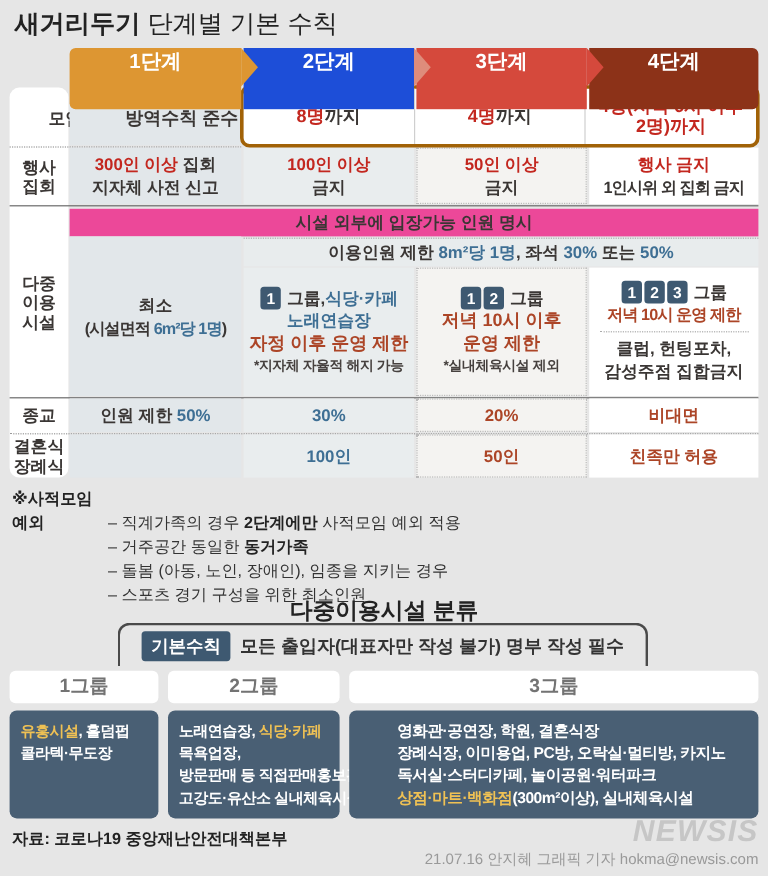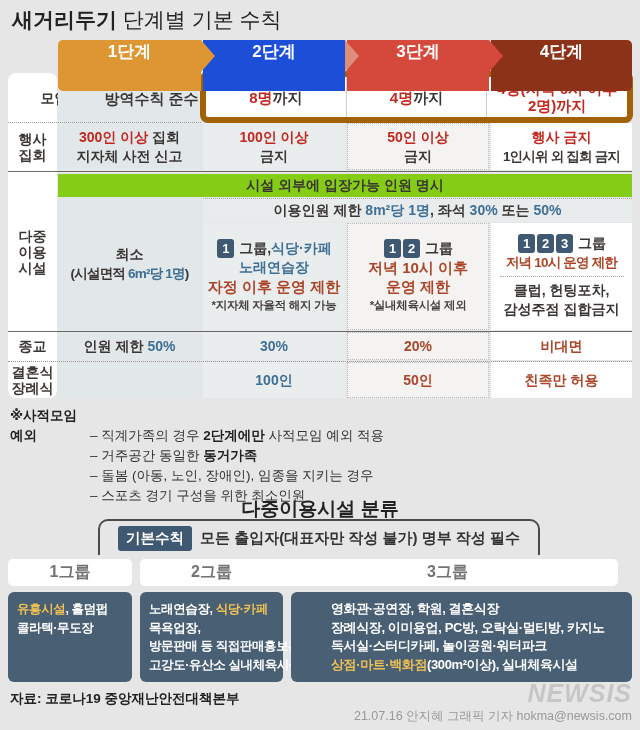--- a/index.html
+++ b/index.html
@@ -47,30 +47,30 @@
   .bg4{background:#FFFFFF;}
   .red{color:#C3271F;font-weight:700;}
   .blue{color:#3E6F94;font-weight:700;}
   .brown{color:#AC4527;font-weight:700;}
   .dark{color:#3A3634;}
   .note{font-size:11.5px;font-weight:600;color:#46413F;letter-spacing:-0.3px;}
   .tight{letter-spacing:-0.8px;font-size:13.5px;}
   .big{font-size:15px;}
   
   .moimbox{left:200px;top:71px;width:433px;height:52px;background:#fff;
-        border:6px solid #a16207;border-radius:8px;box-sizing:border-box;
+        border:3px solid #a16207;border-radius:8px;box-sizing:border-box;
         display:flex;z-index:5;}
   .moimcell{flex:1;display:flex;flex-direction:column;align-items:center;justify-content:center;
         text-align:center;font-size:15px;font-weight:700;line-height:17px;}
   .moimcell + .moimcell{border-left:1px solid #CFCFCF;}
   
   .sep-solid{border-top:1px solid #6A6A6A;left:8px;width:624px;height:0;}
   .sep-dot{border-top:1px dotted #999;height:0;}
   
-  .banner{left:58px;top:174px;width:574px;height:23px;background:#84cc16;
+  .banner{left:58px;top:174px;width:574px;height:23px;background:#ec4899;
         display:flex;align-items:center;justify-content:center;font-size:14px;font-weight:600;}
   .limitbox{left:203px;top:198px;width:429px;height:24px;background:#E8ECED;
         border-top:1px dotted #AAA;box-sizing:border-box;
         display:flex;align-items:center;justify-content:center;font-size:14px;font-weight:600;}
   .gbadge{display:inline-flex;width:17px;height:19px;background:#3E5971;color:#fff;
         border-radius:3px;align-items:center;justify-content:center;
         font-size:13px;font-weight:700;margin:0 1px;}
   .brow{display:flex;align-items:center;justify-content:center;font-weight:700;}
   .innersep{width:124px;border-top:1px dotted #AAA;margin:4px 0;}
   
@@ -253,21 +253,21 @@
   <span class="rulebadge">기본수칙</span>
   <span class="ruletext">모든 출입자(대표자만 작성 불가) 명부 작성 필수</span>
 </div>
 
 <div class="abs ghead" style="left:8px;width:124px;">
     <span>1그룹</span>
   </div>
 <div class="abs ghead" style="left:140px;width:143px;">
     <span>2그룹</span>
   </div>
-<div class="abs ghead" style="left:277px;width:341px;">
+<div class="abs ghead" style="left:291px;width:341px;">
     <span>3그룹</span>
   </div>
 
 <div class="abs gbox" style="left:8px;width:124px;">
   <div><span class="yellow">유흥시설</span><span>, 홀덤펍</span></div>
   <div>콜라텍·무도장</div>
 </div>
 <div class="abs gbox" style="left:140px;width:143px;">
   <div><span>노래연습장, </span><span class="yellow">식당·카페</span></div>
   <div>목욕업장,</div>

